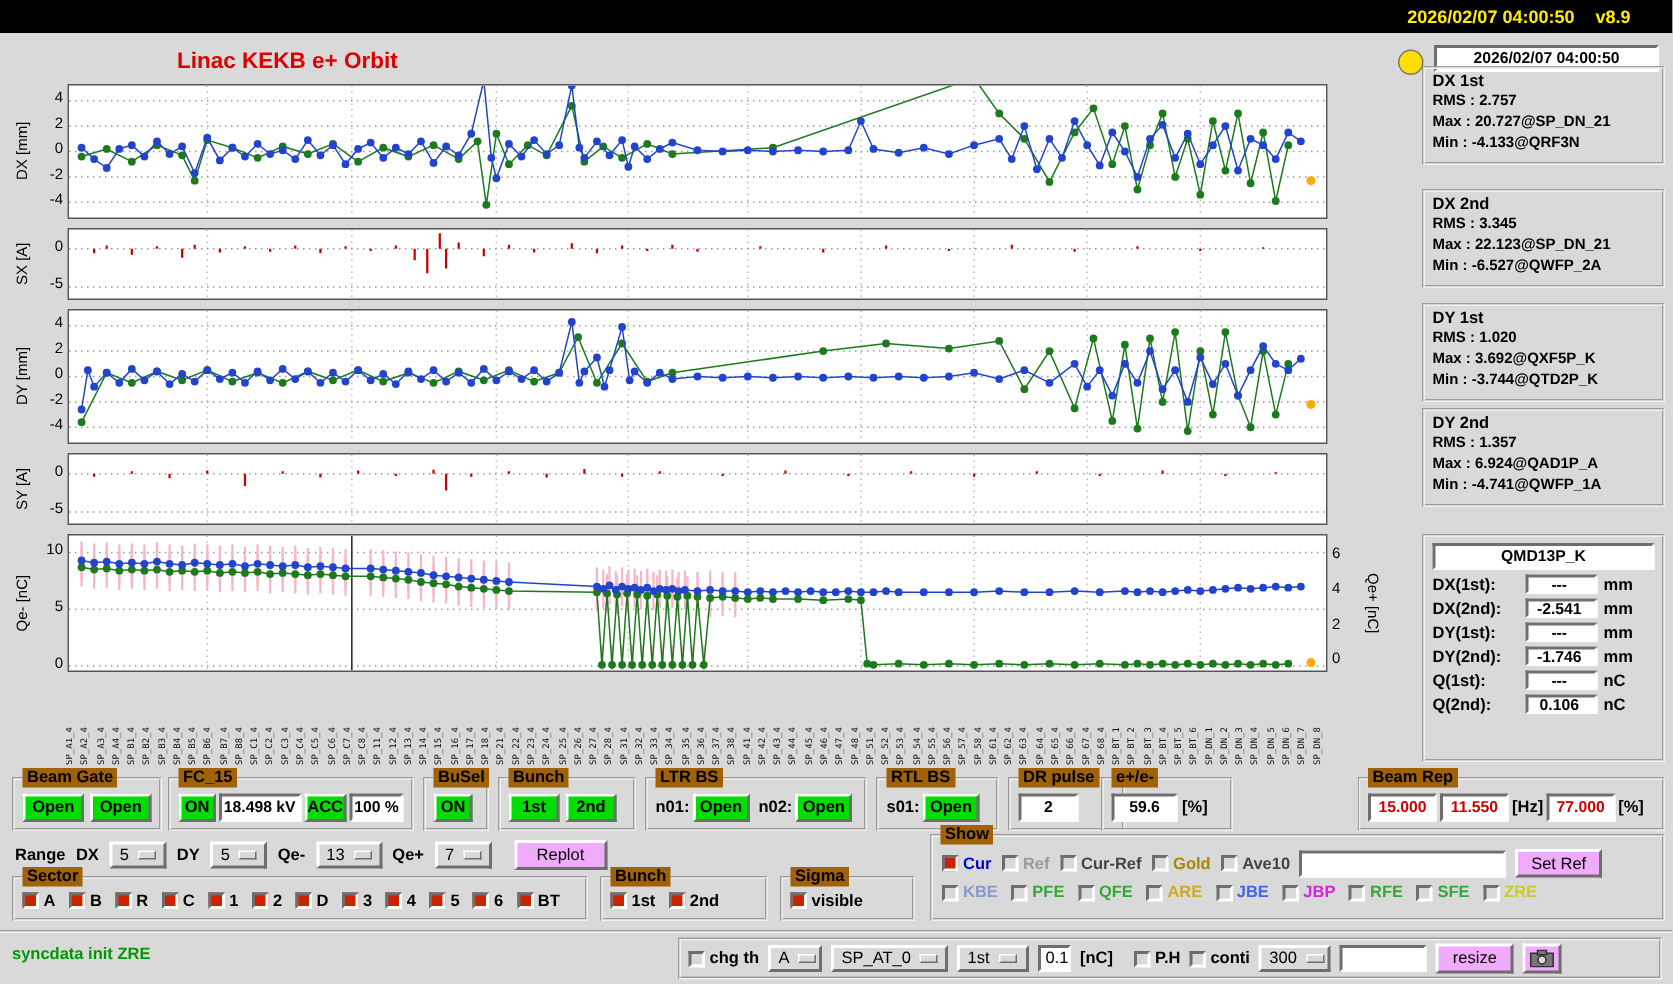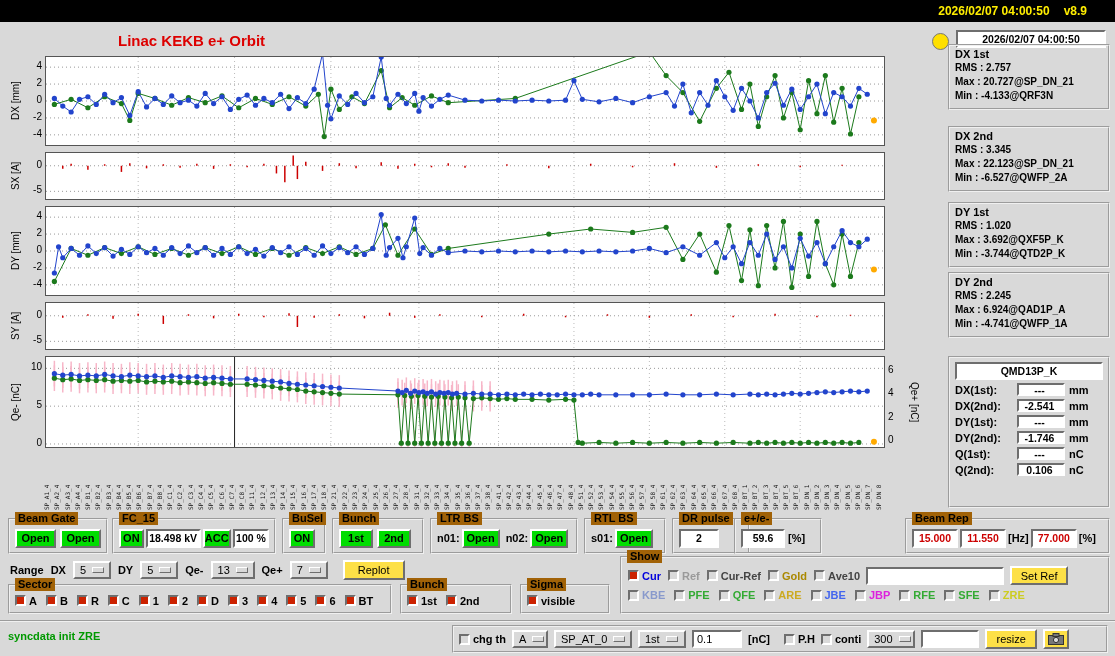--- a/index.html
+++ b/index.html
@@ -37,21 +37,21 @@
           box-sizing:border-box;padding:3px 5px;}
   .qrow{display:flex;align-items:center;gap:4px;margin-top:3px;}
   .qlabel{font:bold 11px "Liberation Sans",sans-serif;width:58px;white-space:nowrap;}
   .qval{width:48px;height:13px;justify-content:flex-end;padding-right:3px;color:#cc0000;}
   .qunit{font:bold 11px "Liberation Sans",sans-serif;}
 
   
   .box{display:inline-flex;align-items:center;justify-content:center;background:#fff;
        border-top:2px solid #6e6e6e;border-left:2px solid #6e6e6e;border-right:2px solid #fff;border-bottom:2px solid #fff;
        font:bold 10.5px "Liberation Sans",sans-serif;color:#000;white-space:nowrap;box-sizing:border-box;}
-  .btn{display:inline-flex;align-items:center;justify-content:center;background:#fde047;
+  .btn{display:inline-flex;align-items:center;justify-content:center;background:#f0abfc;
        border-top:2px solid #fff;border-left:2px solid #fff;border-right:2px solid #6e6e6e;border-bottom:2px solid #6e6e6e;
        font:11px "Liberation Sans",sans-serif;color:#000;white-space:nowrap;box-sizing:border-box;cursor:pointer;}
   .btn.green{background:#00dd00;font-weight:bold;}
   .red{color:#cc0000;}
   .grp{position:absolute;border:2px groove #f0f0f0;box-sizing:border-box;}
   .grp-label{position:absolute;top:-8px;left:5px;background:#a16207;
              font:bold 11px "Liberation Sans",sans-serif;padding:0 3px;white-space:nowrap;line-height:13px;}
   .grp-body{display:flex;align-items:center;gap:4px;padding:7px 5px 3px 5px;height:100%;box-sizing:border-box;}
   .lbl{font:bold 11px "Liberation Sans",sans-serif;white-space:nowrap;}
   .menubtn{display:inline-flex;align-items:center;gap:6px;background:#d9d9d9;
@@ -958,21 +958,21 @@
   <div class="g-line">Min : -6.527@QWFP_2A</div>
 </div>
 <div class="statgrp" style="top:202px;height:66px;">
   <div class="g-title">DY 1st</div>
   <div class="g-line">RMS : 1.020</div>
   <div class="g-line">Max : 3.692@QXF5P_K</div>
   <div class="g-line">Min : -3.744@QTD2P_K</div>
 </div>
 <div class="statgrp" style="top:272px;height:66px;">
   <div class="g-title">DY 2nd</div>
-  <div class="g-line">RMS : 2.245</div>
+  <div class="g-line">RMS : 1.357</div>
   <div class="g-line">Max : 6.924@QAD1P_A</div>
   <div class="g-line">Min : -4.741@QWFP_1A</div>
 </div>
 
 <div class="qmdgrp">
   <div class="box" style="width:100%;height:18px;">QMD13P_K</div>
   <div>
       <div class="qrow">
         <span class="qlabel">DX(1st):</span>
         <span class="box qval">---</span>
@@ -1266,21 +1266,21 @@
         <span class="menuind"></span>
       </span>
     <span class="menubtn" style="width:78px;">
         <span>SP_AT_0</span>
         <span class="menuind"></span>
       </span>
     <span class="menubtn" style="width:48px;">
         <span>1st</span>
         <span class="menuind"></span>
       </span>
-    <span class="entry" style="width:50px;">0.1</span>
+    <span class="entry" style="width:22px;">0.1</span>
     <span class="lbl">[nC]</span>
     <span class="ckitem" style="margin-left:8px;">
         <span class="cb"></span>
         <span class="ck-label">P.H</span>
       </span>
     <span class="ckitem">
         <span class="cb"></span>
         <span class="ck-label">conti</span>
       </span>
     <span class="menubtn" style="width:48px;">

